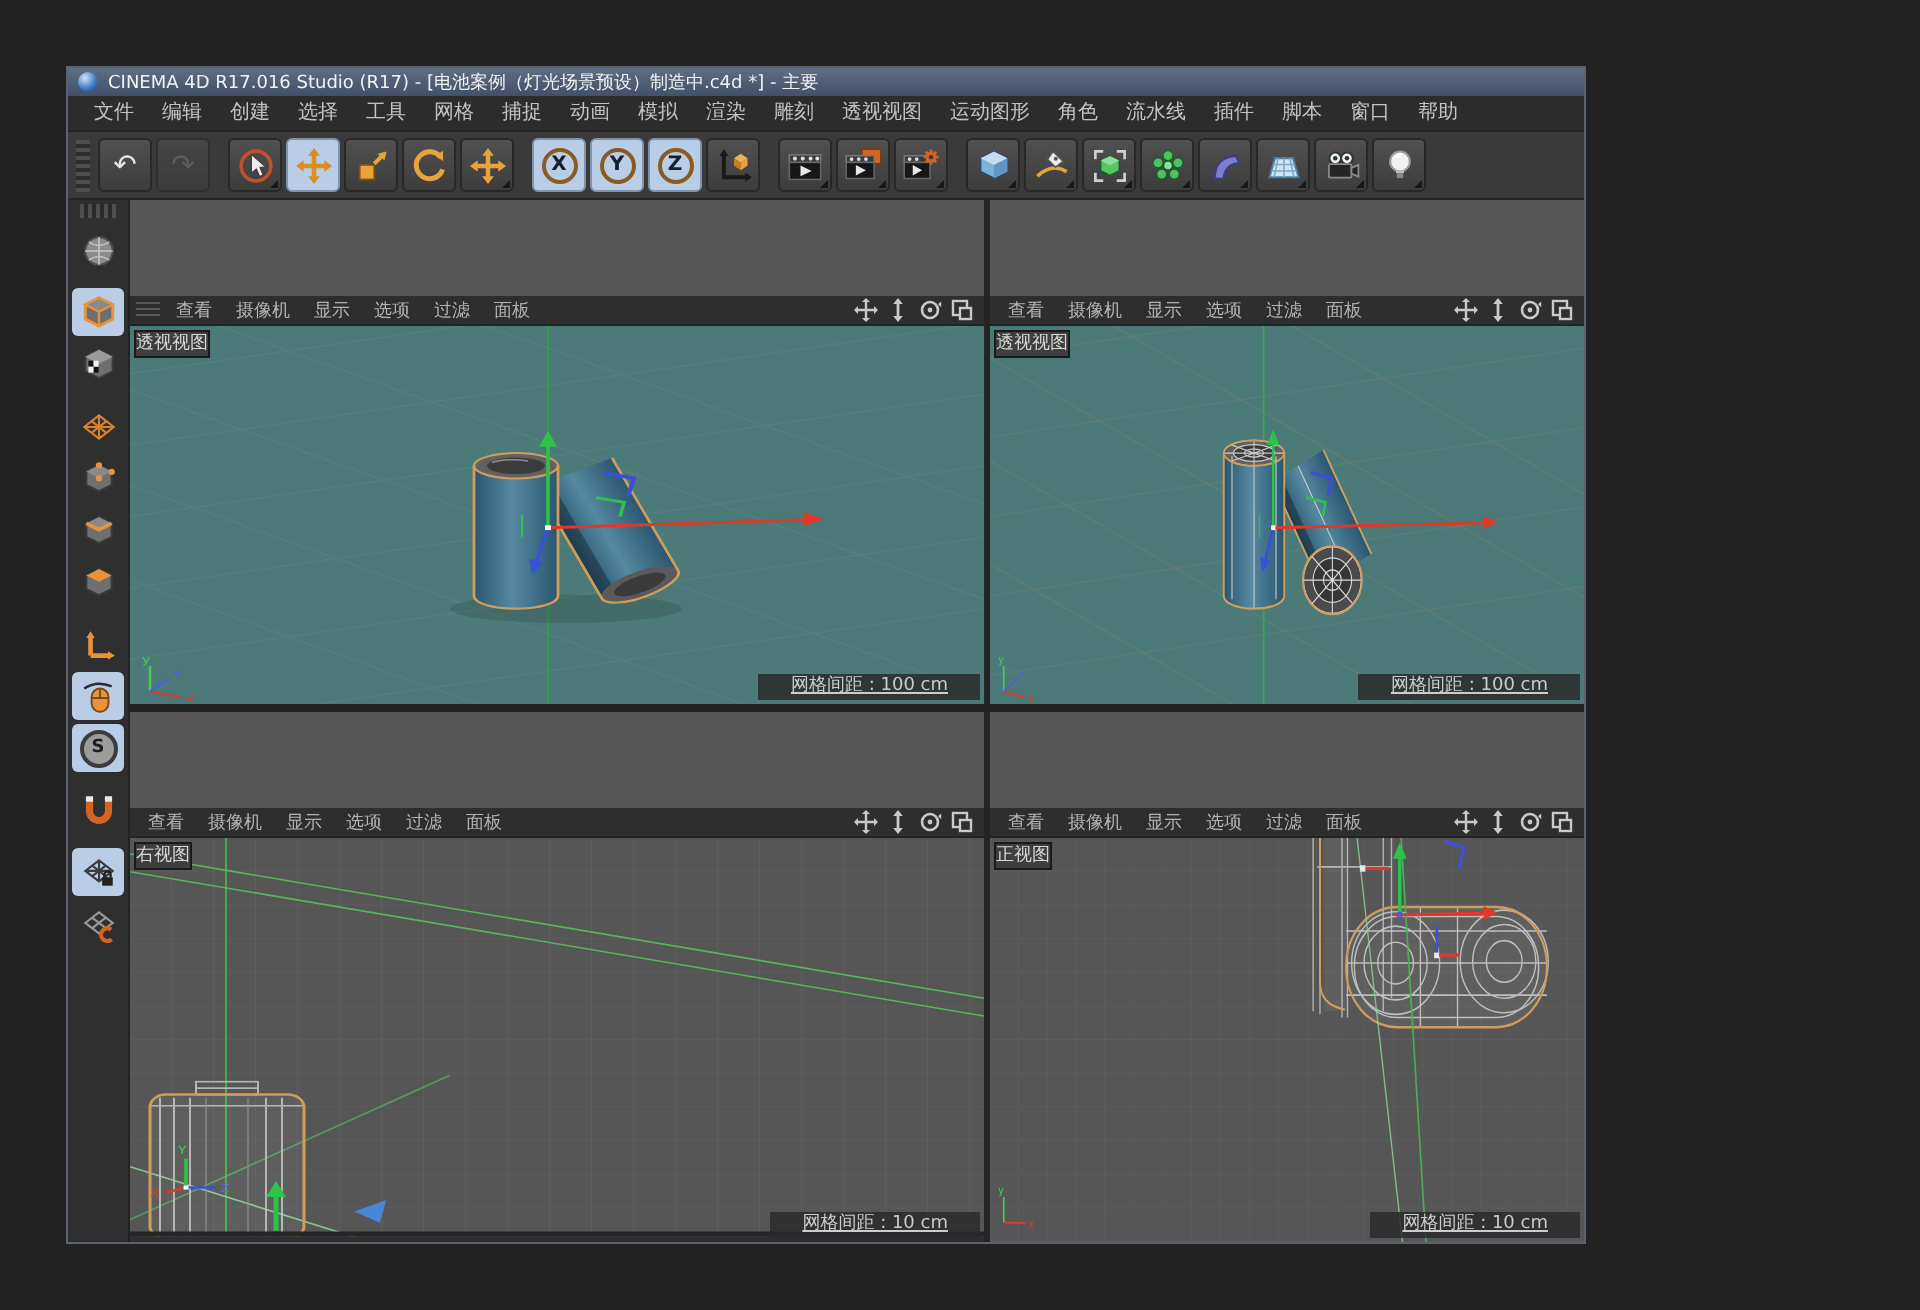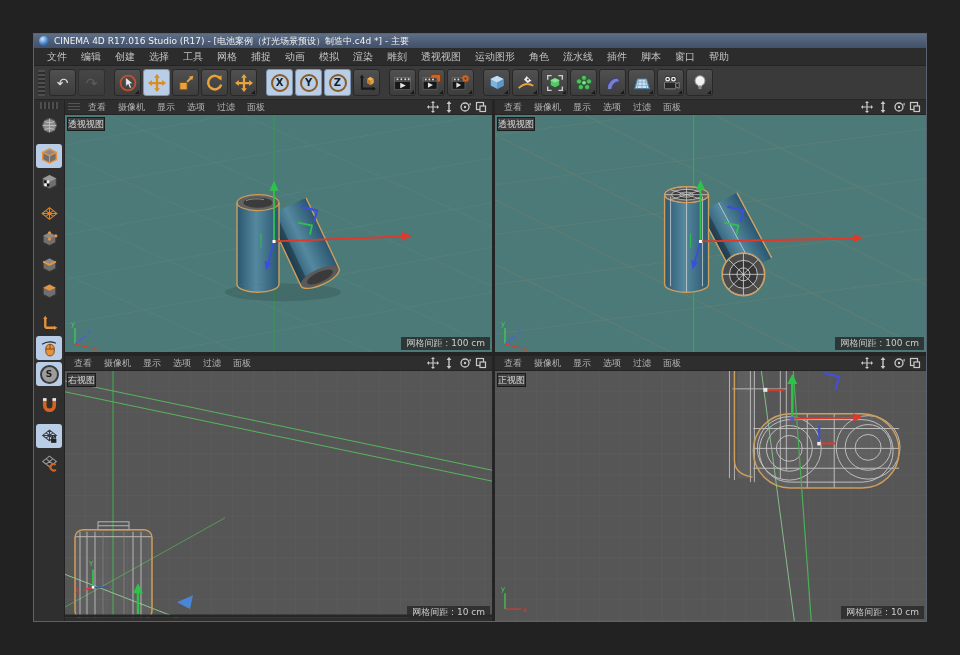--- a/index.html
+++ b/index.html
@@ -1,18 +1,18 @@
 <!DOCTYPE html>
 <html><head>
 <meta charset="utf-8">
 <style>
   html,body{margin:0;padding:0;background:#212121;}
   .stage{position:relative;width:960px;height:655px;background:#222222;overflow:hidden;
          font-family:"DejaVu Sans",sans-serif;-webkit-font-smoothing:antialiased;}
-  .window{position:absolute;left:33px;top:33px;width:894px;height:589px;background:#2e2e2e;
+  .window{position:absolute;left:33px;top:33px;width:760px;height:589px;background:#2e2e2e;
           border:1px solid #5a6470;box-sizing:border-box;display:flex;flex-direction:column;}
   
   .titlebar{height:14px;background:linear-gradient(#5d6e85,#42506a);display:flex;align-items:center;
             padding:0 5px;gap:5px;flex:0 0 auto;}
   .c4dlogo{width:10px;height:10px;border-radius:50%;
            background:radial-gradient(circle at 35% 30%,#cfe6ff,#3d7dc4 55%,#123a66);flex:0 0 auto;}
   .title{font-size:9px;color:#f2f2f2;white-space:nowrap;overflow:hidden;}
   
   .menubar{height:17px;background:#2c2c2c;border-bottom:1px solid #232323;display:flex;
            align-items:center;padding:0 6px;flex:0 0 auto;}
@@ -46,32 +46,32 @@
   .pbtn.active{background:#b9cde7;}
   .pgap{height:5px;flex:0 0 auto;}
   .snapc{width:15px;height:15px;border-radius:50%;background:#9c9c9c;border:2px solid #3c3c3c;
          color:#1d1d1d;font-weight:700;font-size:9px;display:flex;align-items:center;justify-content:center;
          box-sizing:content-box;}
   
   .vparea{flex:1;display:grid;grid-template-columns:427px 3px 1fr;grid-template-rows:252px 4px 1fr;
           background:#242424;min-height:0;}
   .vp{display:flex;flex-direction:column;min-height:0;background:#565656;}
   .vp-header{height:14px;background:#2e2e2e;display:flex;align-items:center;padding:0 3px;
-             flex:0 0 auto;border-bottom:1px solid #232323;}
+             flex:0 0 auto;border-bottom:1px solid #232323;margin-top:48px;}
   .vpm{font-size:9px;color:#b2b2b2;padding:0 6px;white-space:nowrap;}
   .vp-grip{width:12px;height:9px;margin-right:2px;
            background:repeating-linear-gradient(#555 0 1px,#2e2e2e 1px 3px);}
   .sp{flex:1;}
   .vpi{width:12px;height:12px;margin:0 2px;flex:0 0 auto;}
   .vp-content{position:relative;flex:1;overflow:hidden;}
   .vp-content svg.scene{position:absolute;inset:0;width:100%;height:100%;}
   .vp-label{position:absolute;left:2px;top:2px;background:#3e3e3e;border:1px solid #1b1b1b;
             color:#d6d6d6;font-size:9px;line-height:12px;padding:0 0;z-index:2;}
   .vp-chip{position:absolute;right:2px;bottom:2px;background:rgba(42,42,42,.85);
-           color:#cccccc;font-size:9px;line-height:13px;padding:0 5px;z-index:2;}
+           color:#cccccc;font-size:9px;line-height:13px;padding:0 16px;z-index:2;text-decoration:underline;}
 </style>
 </head>
 <body>
 
 <svg width="0" height="0" style="position:absolute">
   <defs>
     <symbol id="ic-pan" viewBox="0 0 12 12">
       <path d="M6 1 L6 11 M1 6 L11 6" stroke="#c9c9c9" stroke-width="1.2"></path>
       <path d="M6 0 l2 2 h-4 Z M6 12 l-2-2 h4 Z M0 6 l2-2 v4 Z M12 6 l-2 2 v-4 Z" fill="#c9c9c9"></path>
     </symbol>

